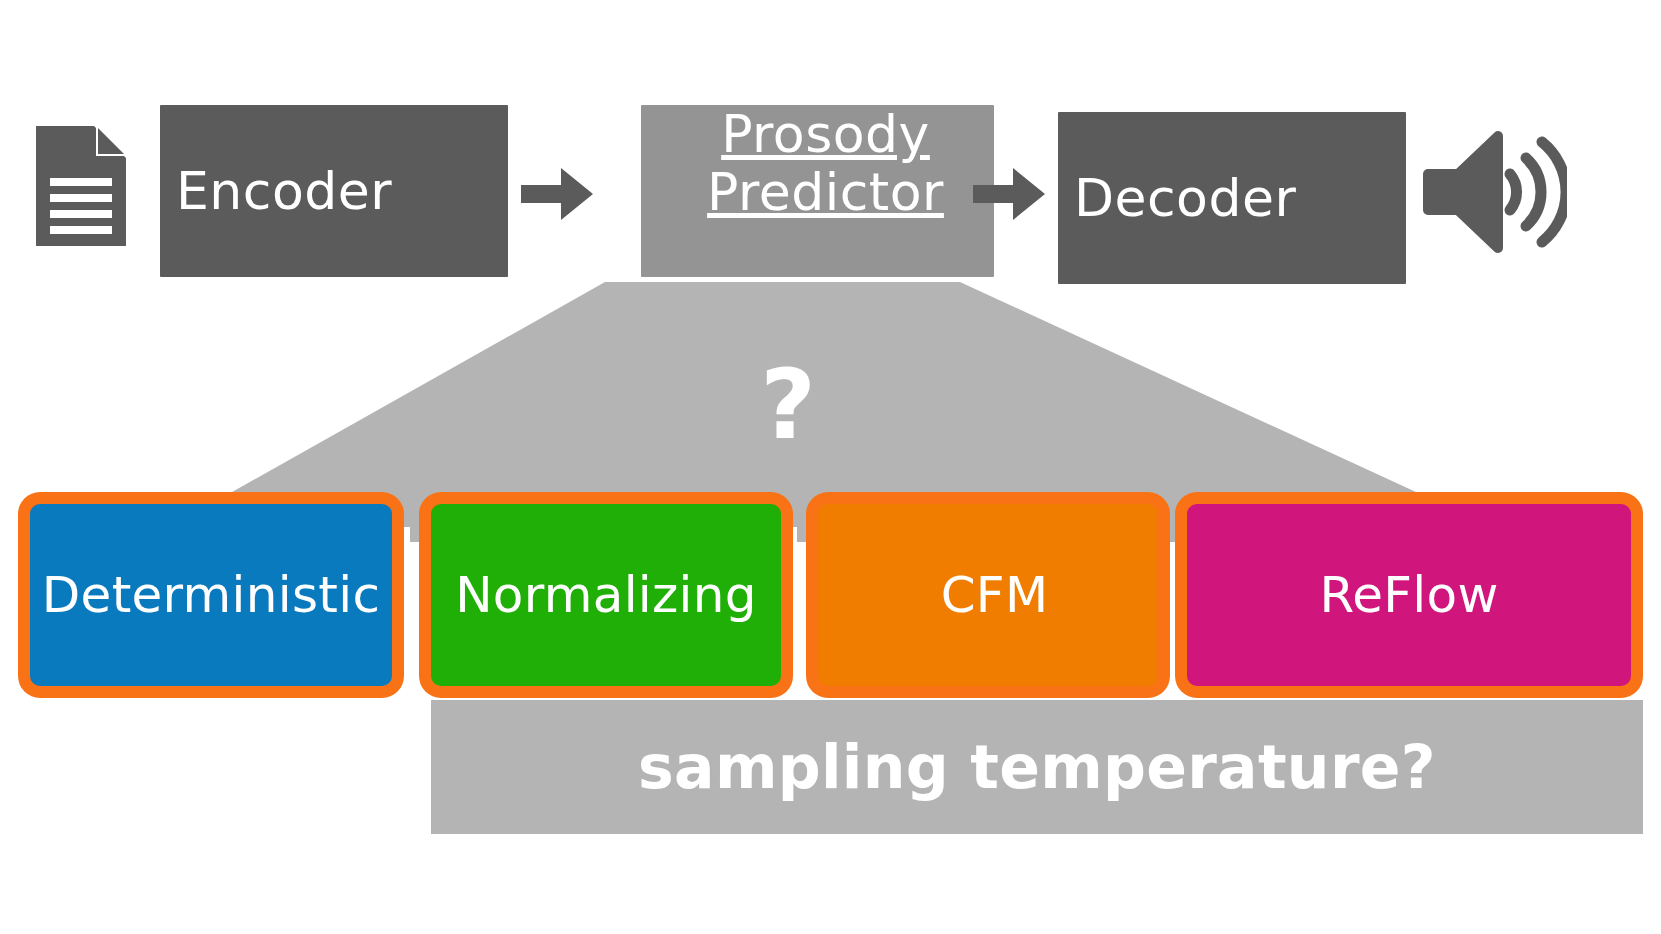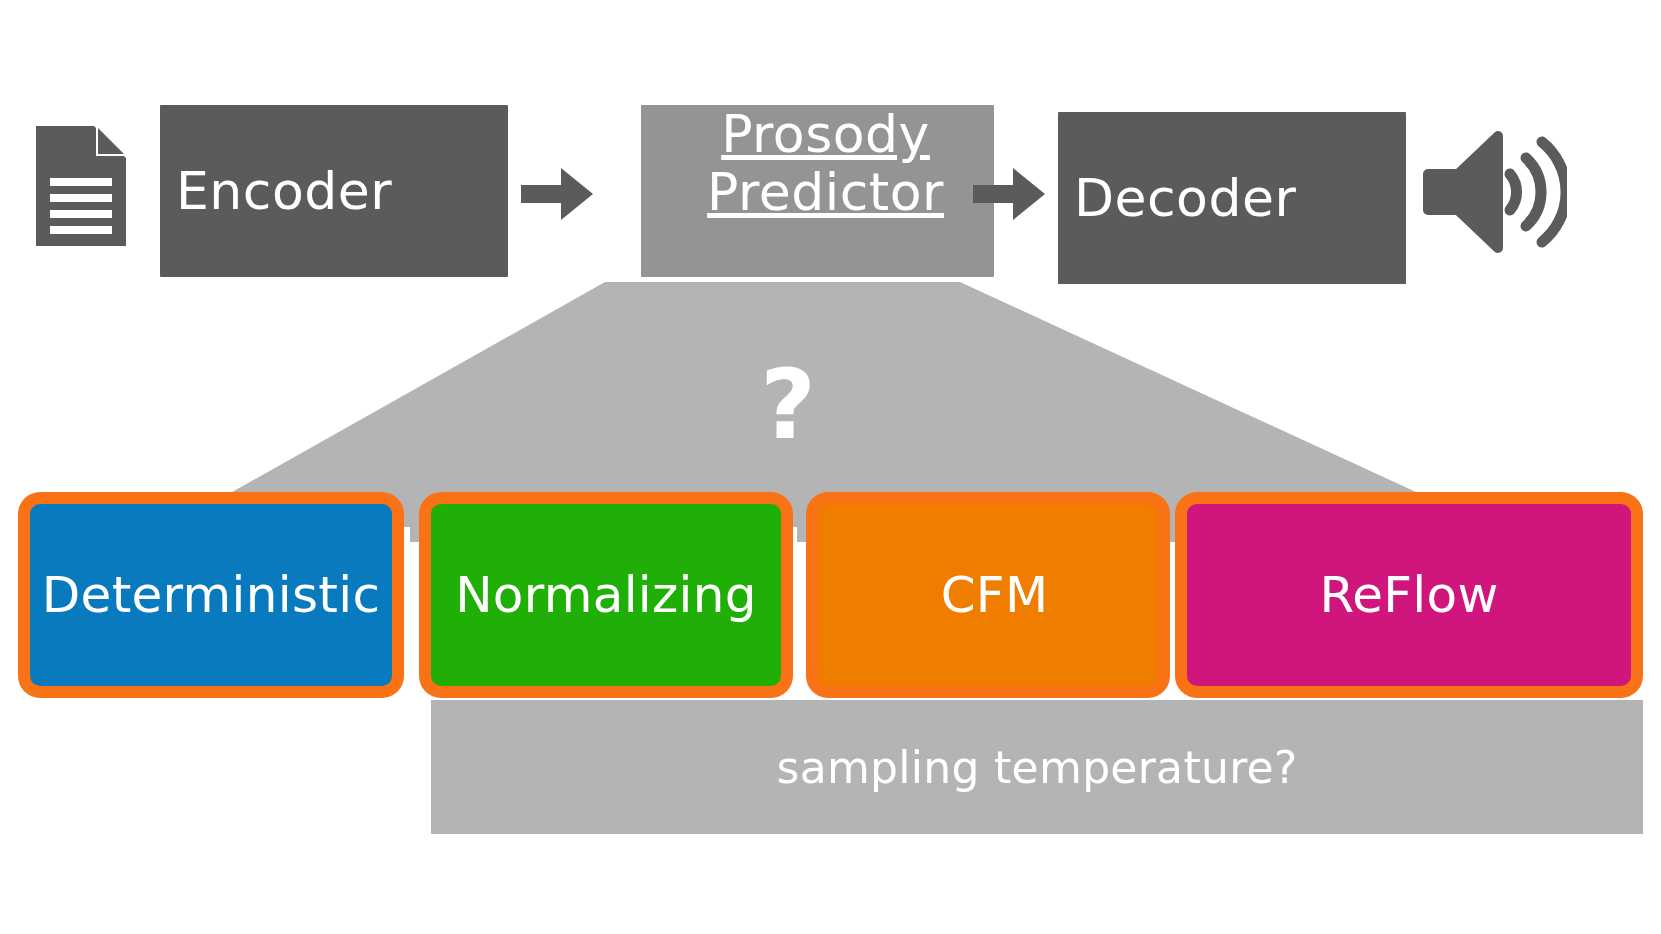--- a/index.html
+++ b/index.html
@@ -50,21 +50,21 @@
     color:#ffffff;
   }
   #qmark{
     position:absolute;
     color:#ffffff;
     font-size:96px;font-weight:700;
     line-height:1;
   }
   .icon{position:absolute;}
   .arrow{position:absolute;}
-  #samp-label{font-size:44px;font-weight:400;letter-spacing:.3px;text-align:right;}
+  #samp-label{font-size:60px;font-weight:700;letter-spacing:.3px;text-align:right;}
 </style>
 </head>
 <body>
 
 <div id="stage">
 
   <svg id="fan" viewBox="0 0 1661 290" preserveAspectRatio="none">
     <polygon points="605,22 960,22 1492,267 170,267" fill="#b4b4b4"></polygon>
   </svg>
 

